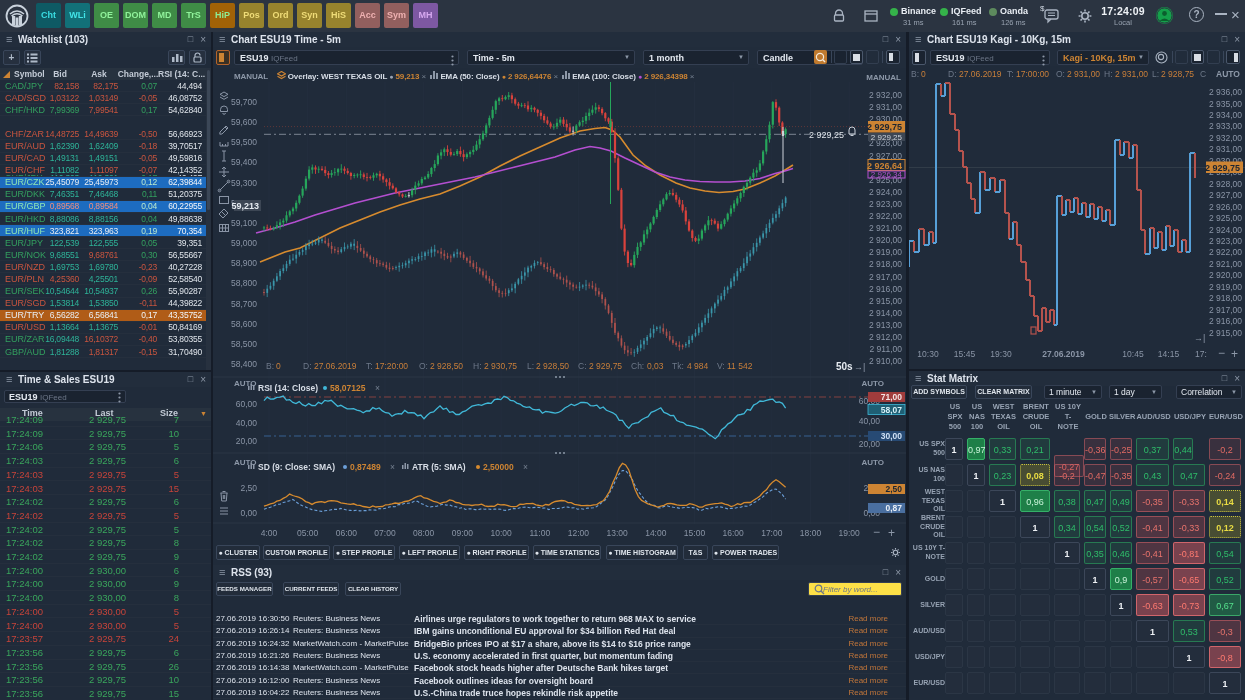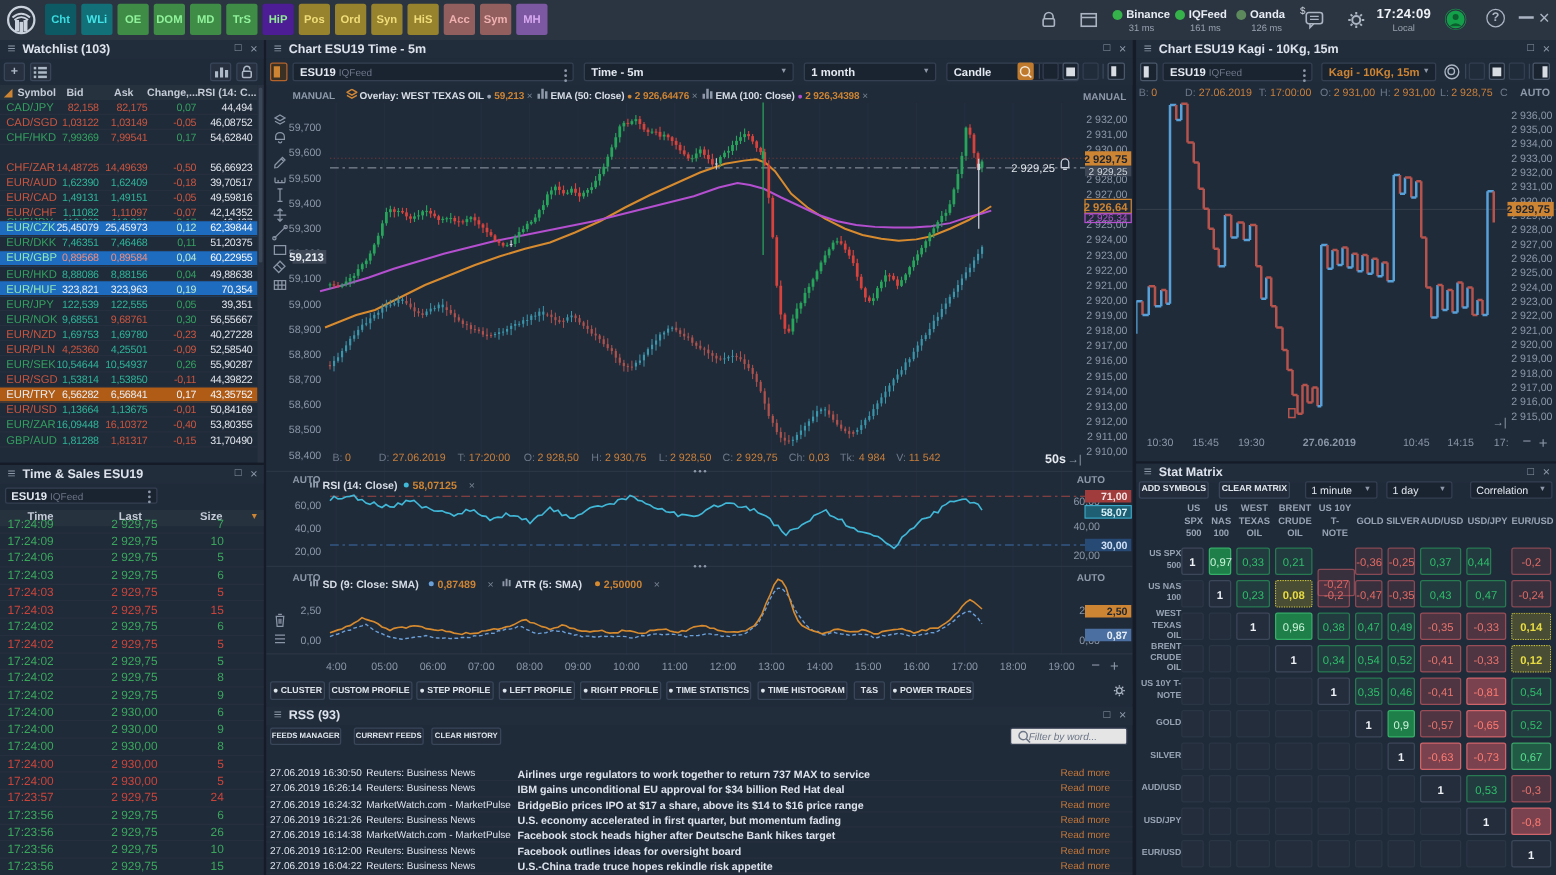--- a/index.html
+++ b/index.html
@@ -90,21 +90,21 @@
    <rect x="7" y="12" width="3.2" height="9" fill="#c9d2dc"></rect>
    <rect x="13.8" y="12" width="3.2" height="9" fill="#c9d2dc"></rect>
    <rect x="10.6" y="13.5" width="2.8" height="8.5" fill="#c9d2dc"></rect>
  </svg>
  <div class="tbtn" style="left:36px;background:#0e5a64;color:#3adde2">Cht</div>
     <div class="tbtn" style="left:65px;background:#127078;color:#42e4e8">WLi</div>
     <div class="tbtn" style="left:94px;background:#3f8c46;color:#90f29b">OE</div>
     <div class="tbtn" style="left:123px;background:#3f8c46;color:#90f29b">DOM</div>
     <div class="tbtn" style="left:152px;background:#3f8c46;color:#90f29b">MD</div>
     <div class="tbtn" style="left:181px;background:#3f8c46;color:#90f29b">TrS</div>
-    <div class="tbtn" style="left:210px;background:#4c1d95;color:#8eeb93">HiP</div>
+    <div class="tbtn" style="left:210px;background:#a16207;color:#8eeb93">HiP</div>
     <div class="tbtn" style="left:239px;background:#97832d;color:#efdc78">Pos</div>
     <div class="tbtn" style="left:268px;background:#97832d;color:#efdc78">Ord</div>
     <div class="tbtn" style="left:297px;background:#97832d;color:#efdc78">Syn</div>
     <div class="tbtn" style="left:326px;background:#97832d;color:#efdc78">HiS</div>
     <div class="tbtn" style="left:355px;background:#925f5e;color:#efb1b1">Acc</div>
     <div class="tbtn" style="left:384px;background:#925f5e;color:#efb1b1">Sym</div>
     <div class="tbtn" style="left:413px;background:#7d58a2;color:#d6a8ef">MH</div>
  <svg class="abs" style="left:832px;top:9px" width="14" height="14" viewBox="0 0 14 14">
       <path d="M3.5 6V4.5a3.5 3.5 0 0 1 7 0V6" fill="none" stroke="#aab4c2" stroke-width="1.3"></path>
       <rect x="2.5" y="6" width="9" height="6" rx="1" fill="none" stroke="#aab4c2" stroke-width="1.3"></rect>
@@ -1389,29 +1389,29 @@
         <path d="M8 1.6v2M8 12.4v2M1.6 8h2M12.4 8h2M3.5 3.5l1.4 1.4M11.1 11.1l1.4 1.4M12.5 3.5l-1.4 1.4M4.9 11.1l-1.4 1.4"></path>
       </g>
     </svg>
 </div>
 
 <div id="rss" class="panel">
  <div class="phead"><span class="burger">≡</span>RSS (93)<span class="wbtns"><b>□</b>×</span></div>
  <div class="rbtn" style="left:3px;width:57px">FEEDS MANAGER</div>
  <div class="rbtn" style="left:70px;width:56px">CURRENT FEEDS</div>
  <div class="rbtn" style="left:132px;width:56px">CLEAR HISTORY</div>
- <div class="abs" style="right:4px;top:17px;width:94px;height:14px;background:#e5e5e5;border:1px solid #343f52;border-radius:2px;color:#6c7687;font-size:8px;font-style:italic;padding:2px 3px 2px 14px">Filter by word...</div>
+ <div class="abs" style="right:4px;top:17px;width:94px;height:14px;background:#fde047;border:1px solid #343f52;border-radius:2px;color:#6c7687;font-size:8px;font-style:italic;padding:2px 3px 2px 14px">Filter by word...</div>
  <svg class="abs" style="left:601px;top:19px" width="11" height="11" viewBox="0 0 11 11">
       <circle cx="4.5" cy="4.5" r="3.3" fill="none" stroke="#6c7687" stroke-width="1.2"></circle>
       <line x1="7" y1="7" x2="10" y2="10" stroke="#6c7687" stroke-width="1.4"></line>
     </svg>
  <div class="rssrow" style="top:48.0px">
       <span class="r0">27.06.2019 16:30:50</span>
       <span class="r1">Reuters: Business News</span>
-      <span class="r2">Airlines urge regulators to work together to return 737 MAX to service</span>
+      <span class="r2">Airlines urge regulators to work together to return 968 MAX to service</span>
       <span class="r3">Read more</span>
     </div>
     <div class="rssrow" style="top:60.3px">
       <span class="r0">27.06.2019 16:26:14</span>
       <span class="r1">Reuters: Business News</span>
       <span class="r2">IBM gains unconditional EU approval for $34 billion Red Hat deal</span>
       <span class="r3">Read more</span>
     </div>
     <div class="rssrow" style="top:72.6px">
       <span class="r0">27.06.2019 16:24:32</span>

